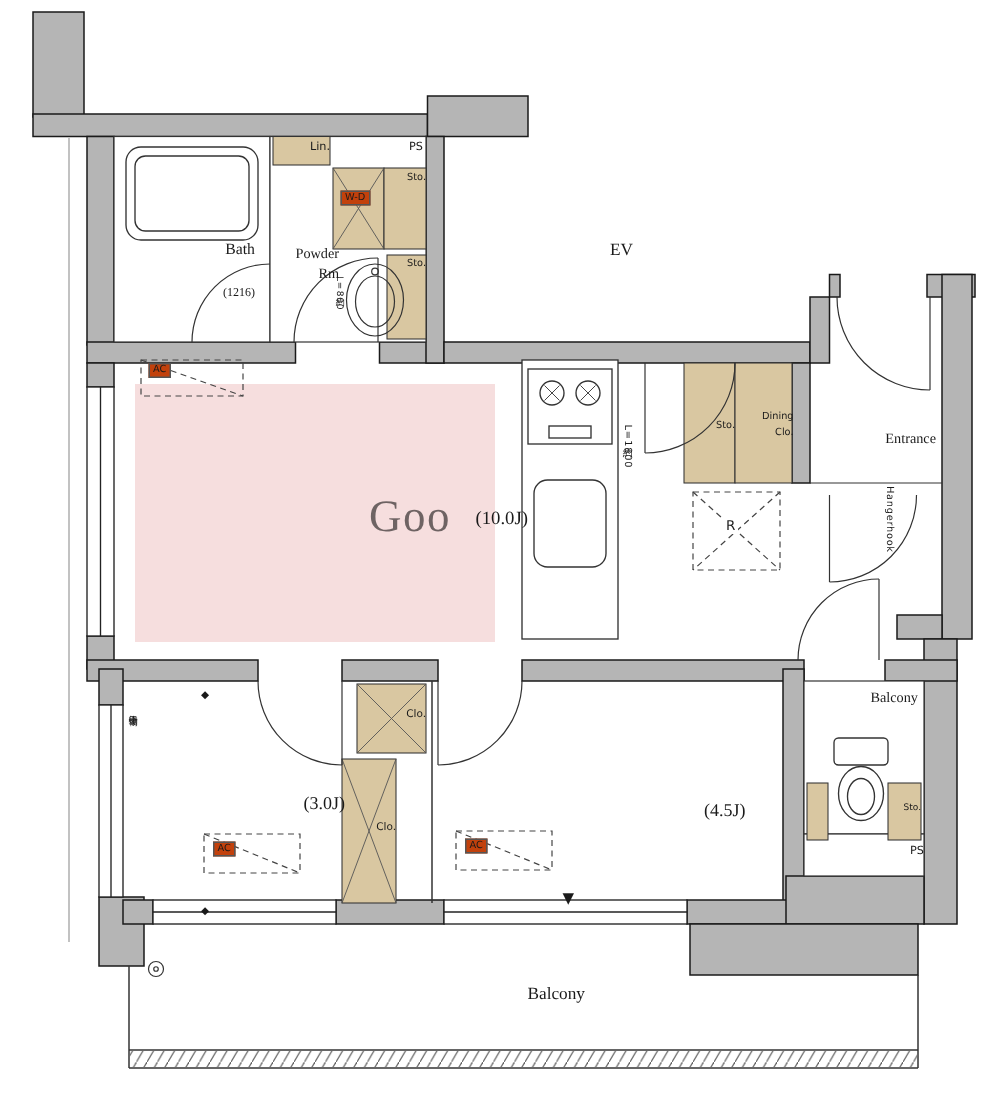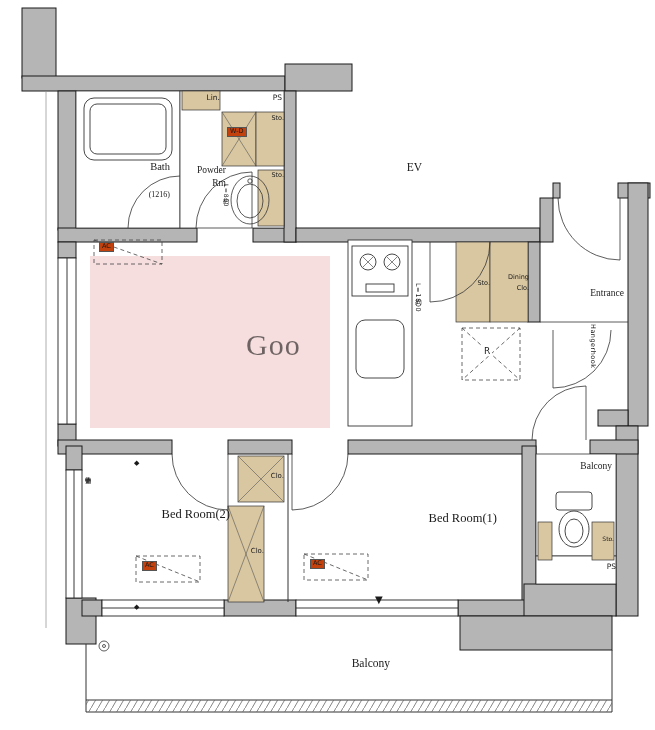--- a/index.html
+++ b/index.html
@@ -198,38 +198,39 @@
 
   <div class="lbl tag" style="left:227px; top:127px; font-size:6.5px;">W-D</div>
   <div class="lbl sans c" style="left:256px; top:115px; width:28px; font-size:6.5px;">Sto.</div>
   <div class="lbl sans c" style="left:258px; top:172px; width:26px; font-size:6.5px;">Sto.</div>
   <div class="lbl sans vert" style="left:222px; top:184px; font-size:6px;">L=約800</div>
 
   <div class="lbl c" style="left:358px; top:161px; width:64px; font-size:11.5px;">EV</div>
 
   <div class="lbl tag" style="left:99px; top:242px; font-size:6.5px;">AC</div>
 
+  <div class="lbl c" style="left:92px; top:338px; width:260px; font-size:12.5px;">(10.0J)</div>
 
   <div class="lbl sans vert" style="left:414px; top:283px; font-size:6.5px;">L=約1800</div>
 
   <div class="lbl sans c" style="left:456px; top:280px; width:34px; font-size:6.5px;">Sto.</div>
   <div class="lbl sans c" style="left:489px; top:274px; width:40px; font-size:6.5px;">Dining</div>
   <div class="lbl sans c" style="left:489px; top:285px; width:40px; font-size:6.5px;">Clo.</div>
 
   <div class="lbl c" style="left:544px; top:288px; width:80px; font-size:9.5px;">Entrance</div>
   <div class="lbl sans vert" style="left:589px; top:324px; font-size:6.5px;">Hangerhook</div>
 
   <div class="lbl sans c whitebg" style="left:482px; top:346px; font-size:9px;">R</div>
 
-  <div class="lbl c" style="left:85px; top:507px; width:145px; font-size:12.5px;">Bed Room(2)</div>
+  <div class="lbl c" style="left:85px; top:529px; width:145px; font-size:12px;">(3.0J)</div>
 
   <div class="lbl sans c" style="left:238px; top:472px; width:46px; font-size:7px;">Clo.</div>
   <div class="lbl sans c" style="left:228px; top:547px; width:36px; font-size:7px;">Clo.</div>
 
-  <div class="lbl c" style="left:317px; top:511px; width:180px; font-size:12.5px;">Bed Room(1)</div>
+  <div class="lbl c" style="left:317px; top:534px; width:180px; font-size:12px;">(4.5J)</div>
 
   <div class="lbl tag" style="left:142px; top:561px; font-size:6.5px;">AC</div>
   <div class="lbl tag" style="left:310px; top:559px; font-size:6.5px;">AC</div>
 
   <div class="lbl c" style="left:540px; top:461px; width:72px; font-size:9.5px;">Balcony</div>
   <div class="lbl sans c" style="left:592px; top:536px; width:22px; font-size:6px;">Sto.</div>
   <div class="lbl sans c" style="left:536px; top:563px; width:80px; font-size:7.5px;">PS</div>
 
   <div class="lbl c" style="left:250px; top:657px; width:140px; font-size:11.5px;font-family:Liberation Serif, serif;">Balcony</div>
 

